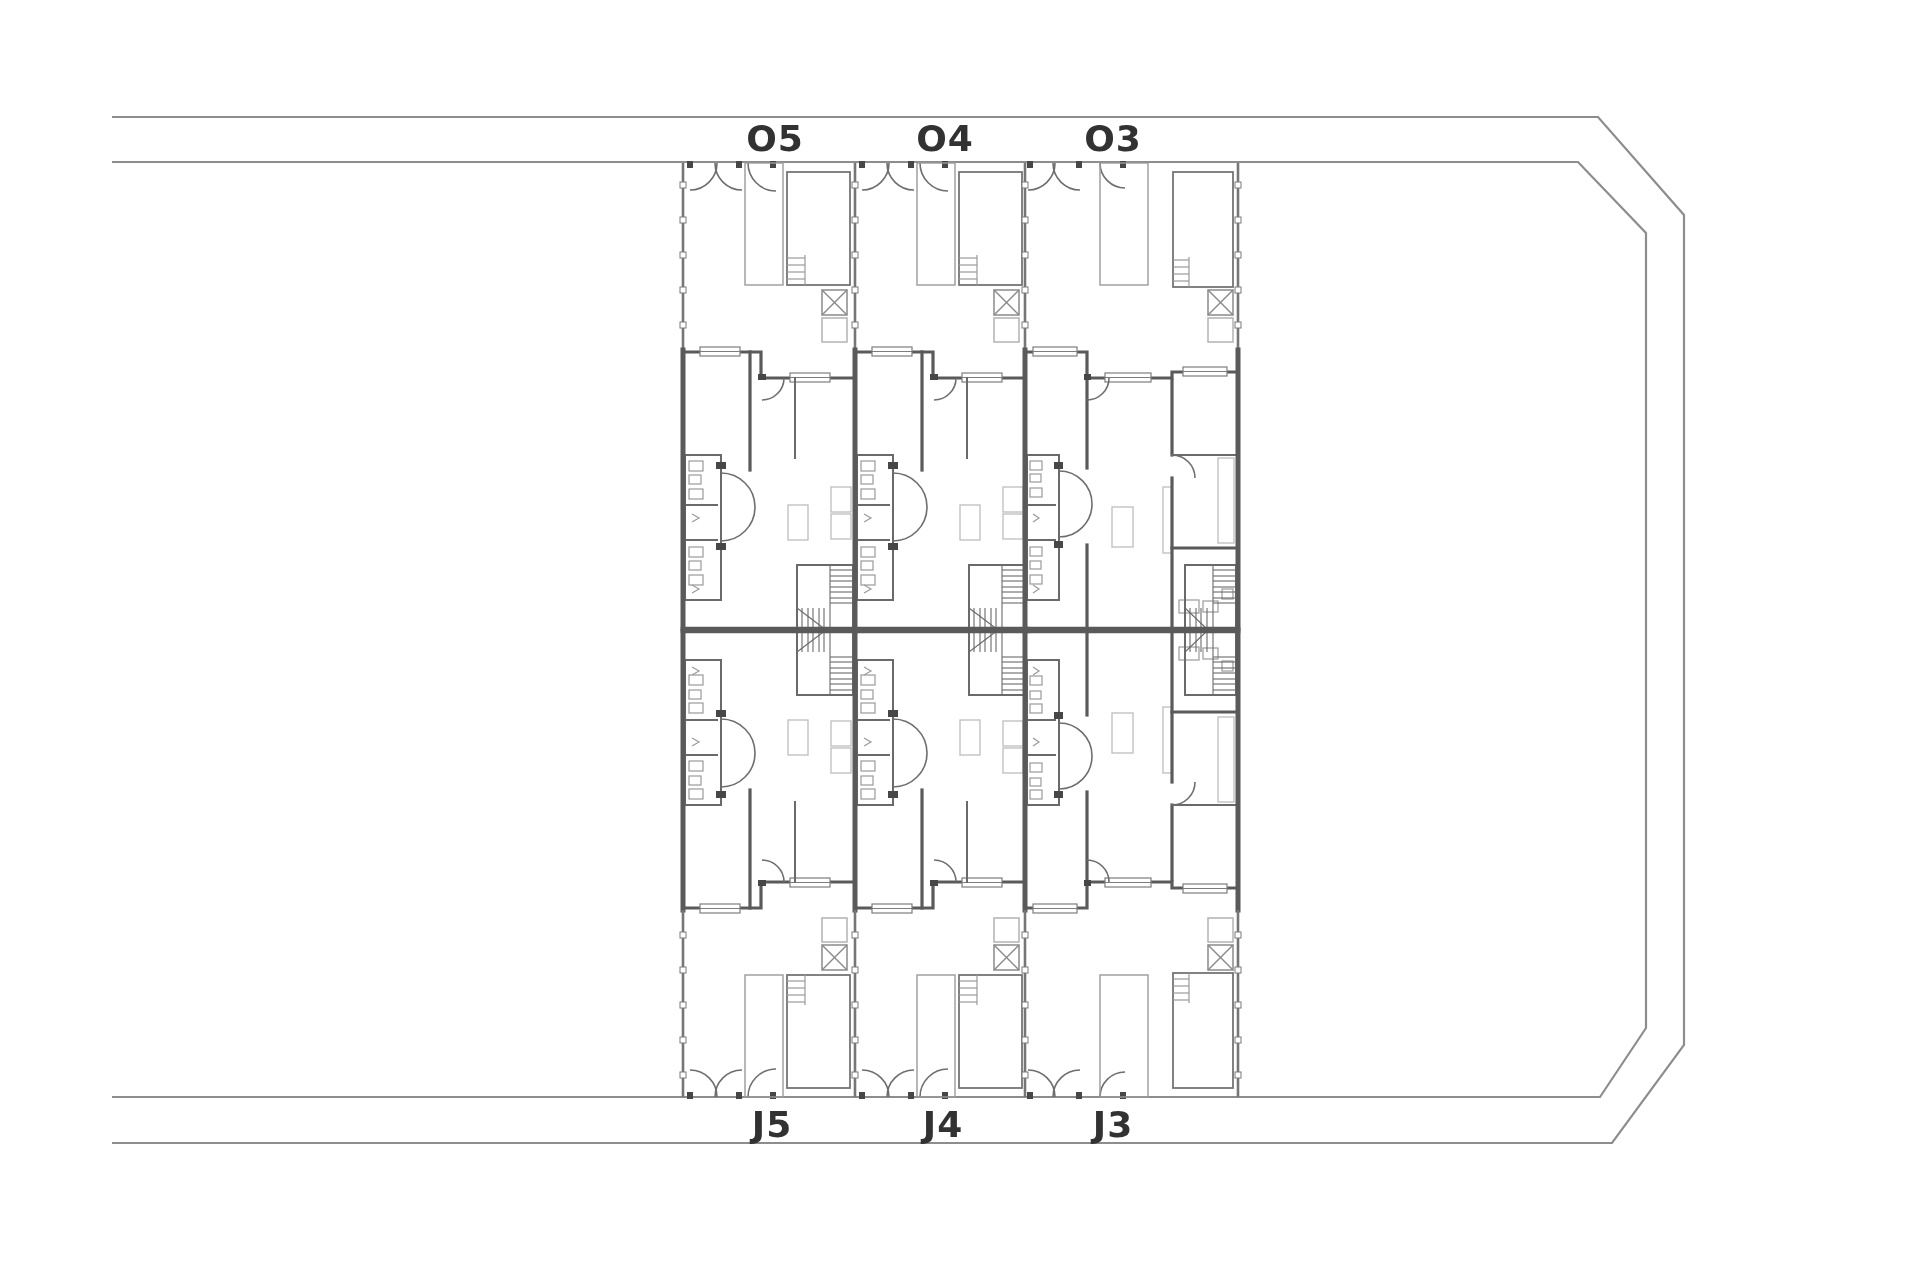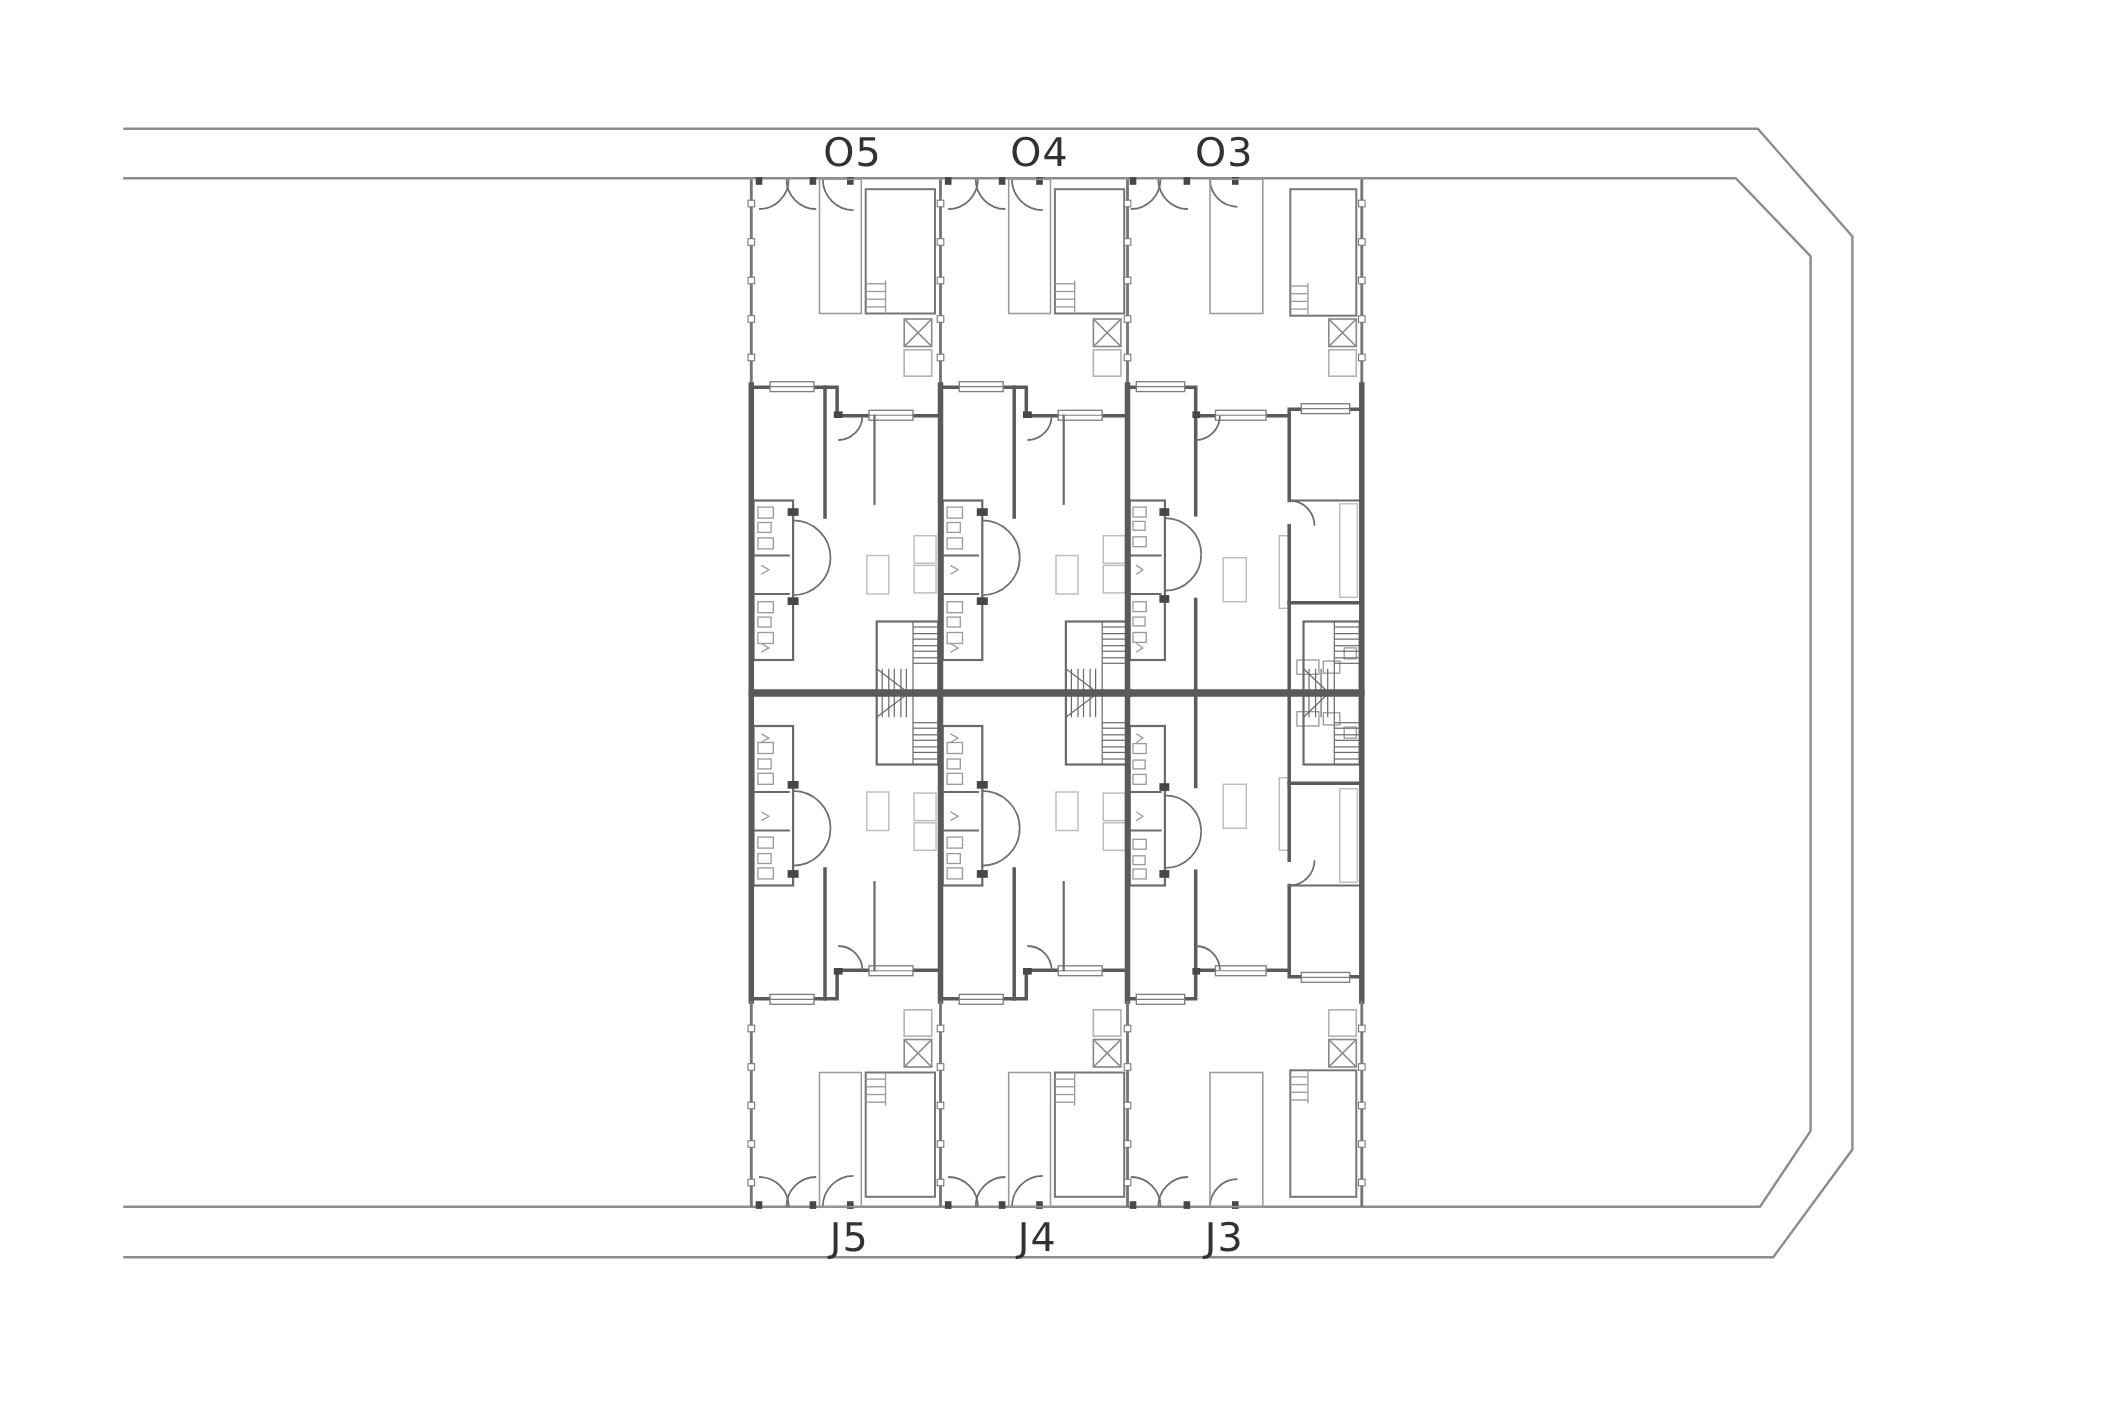--- a/index.html
+++ b/index.html
@@ -1,17 +1,17 @@
 <!DOCTYPE html>
 <html><head>
 <meta charset="utf-8">
 <style>
   html,body{margin:0;padding:0;background:#ffffff;}
   body{width:1920px;height:1280px;position:relative;font-family:"DejaVu Sans","Liberation Sans",sans-serif;}
-  #plan-root{position:absolute;inset:0;}
+  #plan-root{position:absolute;inset:0;font-weight:bold;}
   svg{display:block;}
   .bnd{fill:none;stroke:#8d8d8d;stroke-width:2.2;}
   .wall{fill:none;stroke:#5a5a5a;stroke-width:3.2;stroke-linecap:square;}
   .wallthick{fill:none;stroke:#5a5a5a;stroke-width:4.6;stroke-linecap:square;}
   .wallthin{fill:none;stroke:#6a6a6a;stroke-width:2;stroke-linecap:square;}
   .edgewall{fill:none;stroke:#5a5a5a;stroke-width:5;stroke-linecap:square;}
   .yardline{fill:none;stroke:#767676;stroke-width:2.6;}
   .arc{fill:none;stroke:#6e6e6e;stroke-width:1.6;}
   .thin{fill:none;stroke:#9a9a9a;stroke-width:1.4;}
   .pool{fill:none;stroke:#757575;stroke-width:1.8;}

